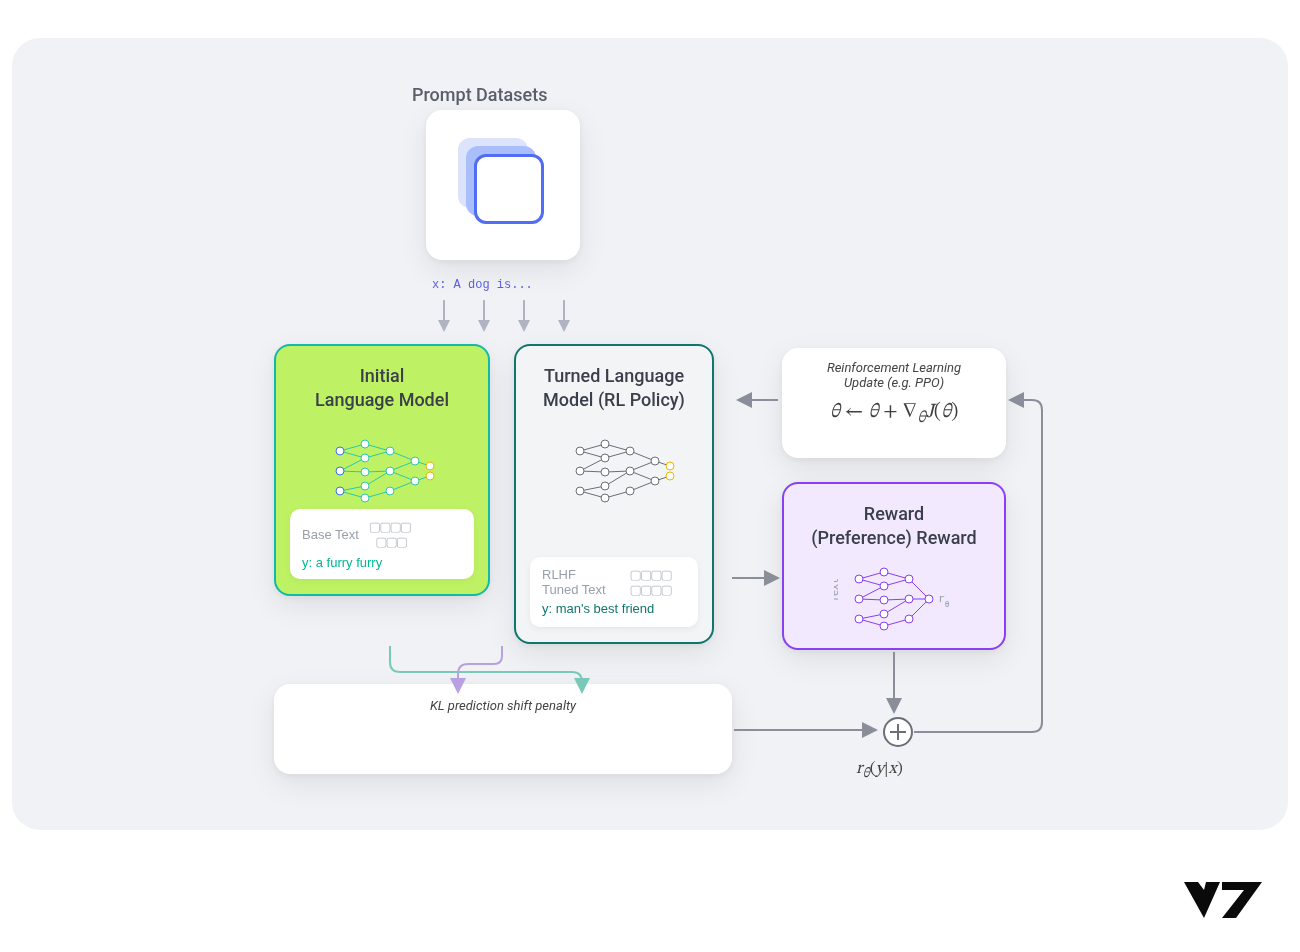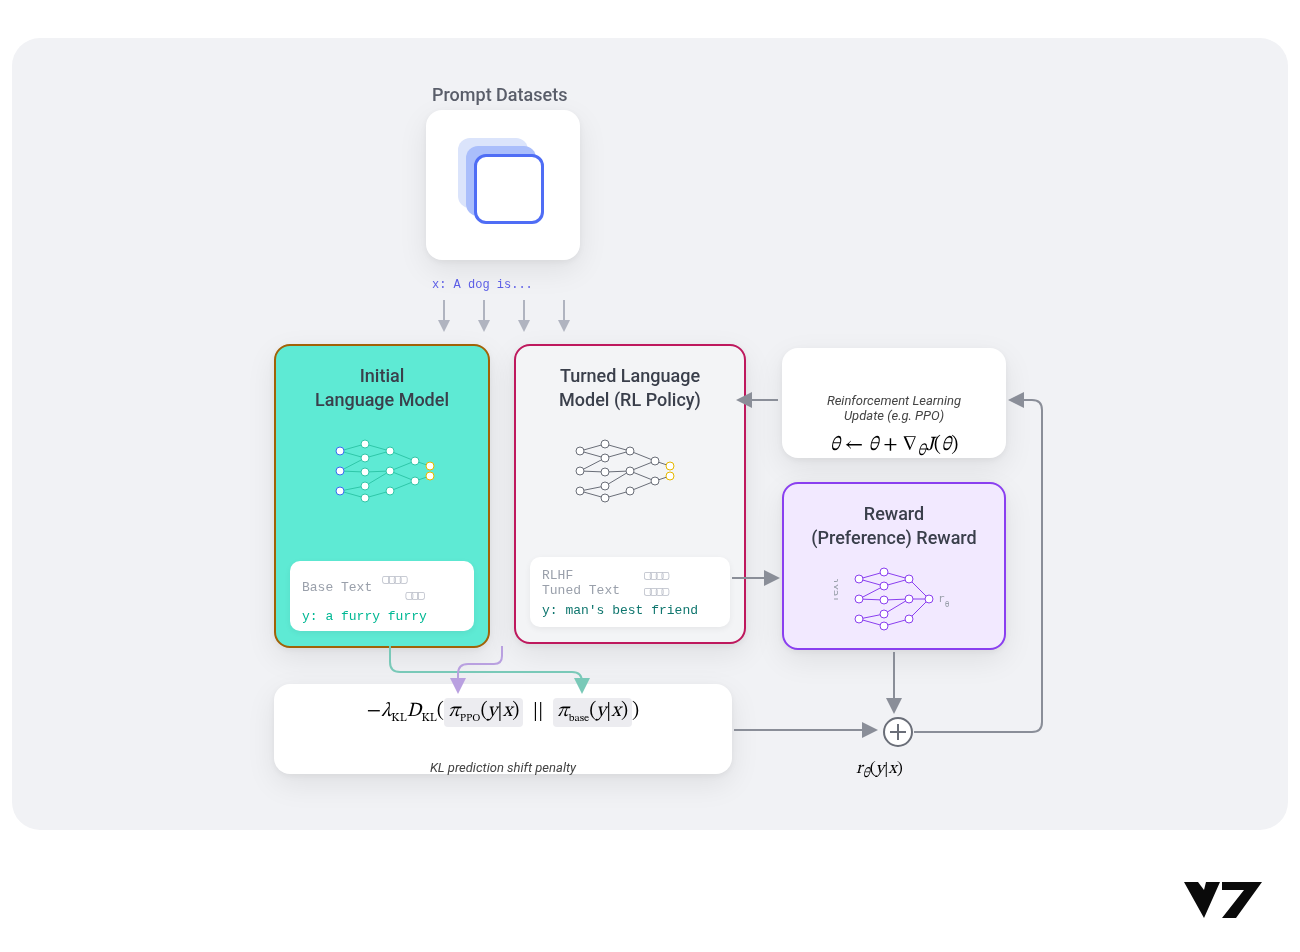--- a/index.html
+++ b/index.html
@@ -51,67 +51,66 @@
     padding: 18px 12px 8px 12px;
   }
   .output-card {
     position: absolute;
     background: #fff;
     border-radius: 10px;
     padding: 10px 12px;
     box-shadow: 0 2px 6px rgba(0,0,0,0.06);
   }
   .mono {
-    font-family: Liberation Mono, monospace;
+    font-family: Liberation Sans, sans-serif;
     font-size: 13px;
   }
   .label-small {
     color: #9aa0ab;
     font-size: 13px;
   }
   .y-base { color: #00b894; }
   .y-rlhf { color: #0f766e; }
   .svg-abs { position: absolute; }
   .prompt-text {
     position: absolute;
     font-family: "SFMono-Regular", Consolas, "Liberation Mono", Menlo, monospace;
     font-size: 12px;
     color: #5b5de6;
   }
   .formula {
     font-family: "STIX Two Math", "Cambria Math", "Times New Roman", serif;
-    color: #000000;
+    color: #404040;
   }
   .italic-note {
     font-style: italic;
     color: #444;
     font-size: 13px;
     text-align: center;
-    margin-top: 33px;
   }
   .logo {
     position: absolute;
     right: 36px;
     bottom: 28px;
   }
   .texticons { letter-spacing: -2px; color:#b8bcc7; }
   .chip {
     display: inline-block;
     background: #ececf0;
     border-radius: 4px;
     padding: 1px 4px;
     font-family: "STIX Two Math","Cambria Math","Times New Roman",serif;
   }
 </style>
 </head>
 <body>
 
 <div class="canvas">
 
-  <div class="title" style="left:420px; top:46px;">Prompt Datasets</div>
+  <div class="title" style="left:400px; top:46px;">Prompt Datasets</div>
 
   <div class="card" style="left:414px; top:72px; width:154px; height:150px;">
     <div class="stack-layer" style="left:32px; top:28px; background:#dbe4fb;"></div>
     <div class="stack-layer" style="left:40px; top:36px; background:#aabefb;"></div>
     <div class="stack-layer" style="left:48px; top:44px; background:#fff; border:3px solid #4f6df5;"></div>
   </div>
 
   <div class="prompt-text" style="left:420px; top:240px;">x: A dog is...</div>
 
   <svg class="svg-abs" style="left:424px; top:262px;" width="136" height="34">
@@ -119,21 +118,21 @@
       <marker id="ahSmall" markerWidth="6" markerHeight="6" refX="3" refY="3" orient="auto">
         <path d="M0,0 L6,3 L0,6 Z" fill="#b0b4c0"></path>
       </marker>
     </defs>
     <line x1="8" y1="0" x2="8" y2="26" stroke="#b0b4c0" stroke-width="2" marker-end="url(#ahSmall)"></line>
     <line x1="48" y1="0" x2="48" y2="26" stroke="#b0b4c0" stroke-width="2" marker-end="url(#ahSmall)"></line>
     <line x1="88" y1="0" x2="88" y2="26" stroke="#b0b4c0" stroke-width="2" marker-end="url(#ahSmall)"></line>
     <line x1="128" y1="0" x2="128" y2="26" stroke="#b0b4c0" stroke-width="2" marker-end="url(#ahSmall)"></line>
   </svg>
 
-  <div class="model-box" style="left:262px; top:306px; width:216px; height:304px; background:#5eead4; border:2px solid #a16207;">
+  <div class="model-box" style="left:262px; top:306px; width:216px; height:252px; background:#bef264; border:2px solid #14b8a6;">
     <div class="model-title">
       <span>Initial</span><br>
       <span>Language Model</span>
     </div>
 
     <svg class="svg-abs" style="left:54px; top:90px;" width="108" height="70">
       <g stroke="#2fc7a9" stroke-width="1" fill="none">
         <line x1="10" y1="15" x2="35" y2="8"></line>
           <line x1="10" y1="15" x2="35" y2="22"></line>
           <line x1="10" y1="35" x2="35" y2="22"></line>
@@ -173,21 +172,21 @@
 
     <div class="output-card" style="left:14px; right:14px; bottom:15px; height:70px;">
       <div style="display:flex; align-items:center; gap:10px;">
         <span class="mono label-small">Base Text</span>
         <span class="mono texticons">▢▢▢▢<br>&nbsp;&nbsp;&nbsp;&nbsp;▢▢▢</span>
       </div>
       <div class="mono y-base" style="margin-top:6px;">y: a furry furry</div>
     </div>
   </div>
 
-  <div class="model-box" style="left:502px; top:306px; width:232px; height:300px; background:#f3f4f6; border:2px solid #be185d;">
+  <div class="model-box" style="left:502px; top:306px; width:200px; height:300px; background:#f3f4f6; border:2px solid #0f766e;">
     <div class="model-title">
       <span>Turned Language</span><br>
       <span>Model (RL Policy)</span>
     </div>
     <svg class="svg-abs" style="left:54px; top:90px;" width="108" height="70">
       <g stroke="#6a6e78" stroke-width="1" fill="none">
         <line x1="10" y1="15" x2="35" y2="8"></line>
           <line x1="10" y1="15" x2="35" y2="22"></line>
           <line x1="10" y1="35" x2="35" y2="22"></line>
           <line x1="10" y1="35" x2="35" y2="36"></line>
@@ -280,25 +279,20 @@
           <circle cx="75" cy="35" r="4" fill="#fff" stroke="#8a3ff0"></circle>
           <circle cx="75" cy="55" r="4" fill="#fff" stroke="#8a3ff0"></circle>
         <circle cx="95" cy="35" r="4" fill="#fff" stroke="#8a3ff0"></circle>
       </g>
       <text x="4" y="38" font-family="monospace" font-size="10" fill="#9aa0ab" transform="rotate(-90 4 38)">Text</text>
       <text x="104" y="38" font-family="monospace" font-size="11" fill="#9aa0ab">r<tspan baseline-shift="sub" font-size="8">θ</tspan></text>
     </svg>
   </div>
 
   <div class="card" style="left:262px; top:646px; width:458px; height:90px; padding:14px 18px;">
-    <div class="formula" style="font-size:20px; text-align:center;">
-      −<span style="font-style:italic;">λ</span><sub style="font-size:12px;">KL</sub><span style="font-style:italic;">D</span><sub style="font-size:12px;">KL</sub><span>(</span><span class="chip"><span style="font-style:italic;">π</span><sub style="font-size:11px;">PPO</sub>(<span style="font-style:italic;">y</span>|<span style="font-style:italic;">x</span>)</span>
-      &nbsp;||&nbsp;
-      <span class="chip"><span style="font-style:italic;">π</span><sub style="font-size:11px;">base</sub>(<span style="font-style:italic;">y</span>|<span style="font-style:italic;">x</span>)</span><span>)</span>
-    </div>
     <div class="italic-note" style="">KL prediction shift penalty</div>
   </div>
 
   <svg class="svg-abs" style="left:868px; top:676px;" width="36" height="36">
     <circle cx="18" cy="18" r="14" fill="#fff" stroke="#6a6e78" stroke-width="2"></circle>
     <line x1="18" y1="10" x2="18" y2="26" stroke="#6a6e78" stroke-width="2"></line>
     <line x1="10" y1="18" x2="26" y2="18" stroke="#6a6e78" stroke-width="2"></line>
   </svg>
   <div class="formula" style="position:absolute; left:844px; top:720px; font-size:17px;">
     <span style="font-style:italic;">r</span><sub style="font-style:italic;">θ</sub>(<span style="font-style:italic;">y</span>|<span style="font-style:italic;">x</span>)

